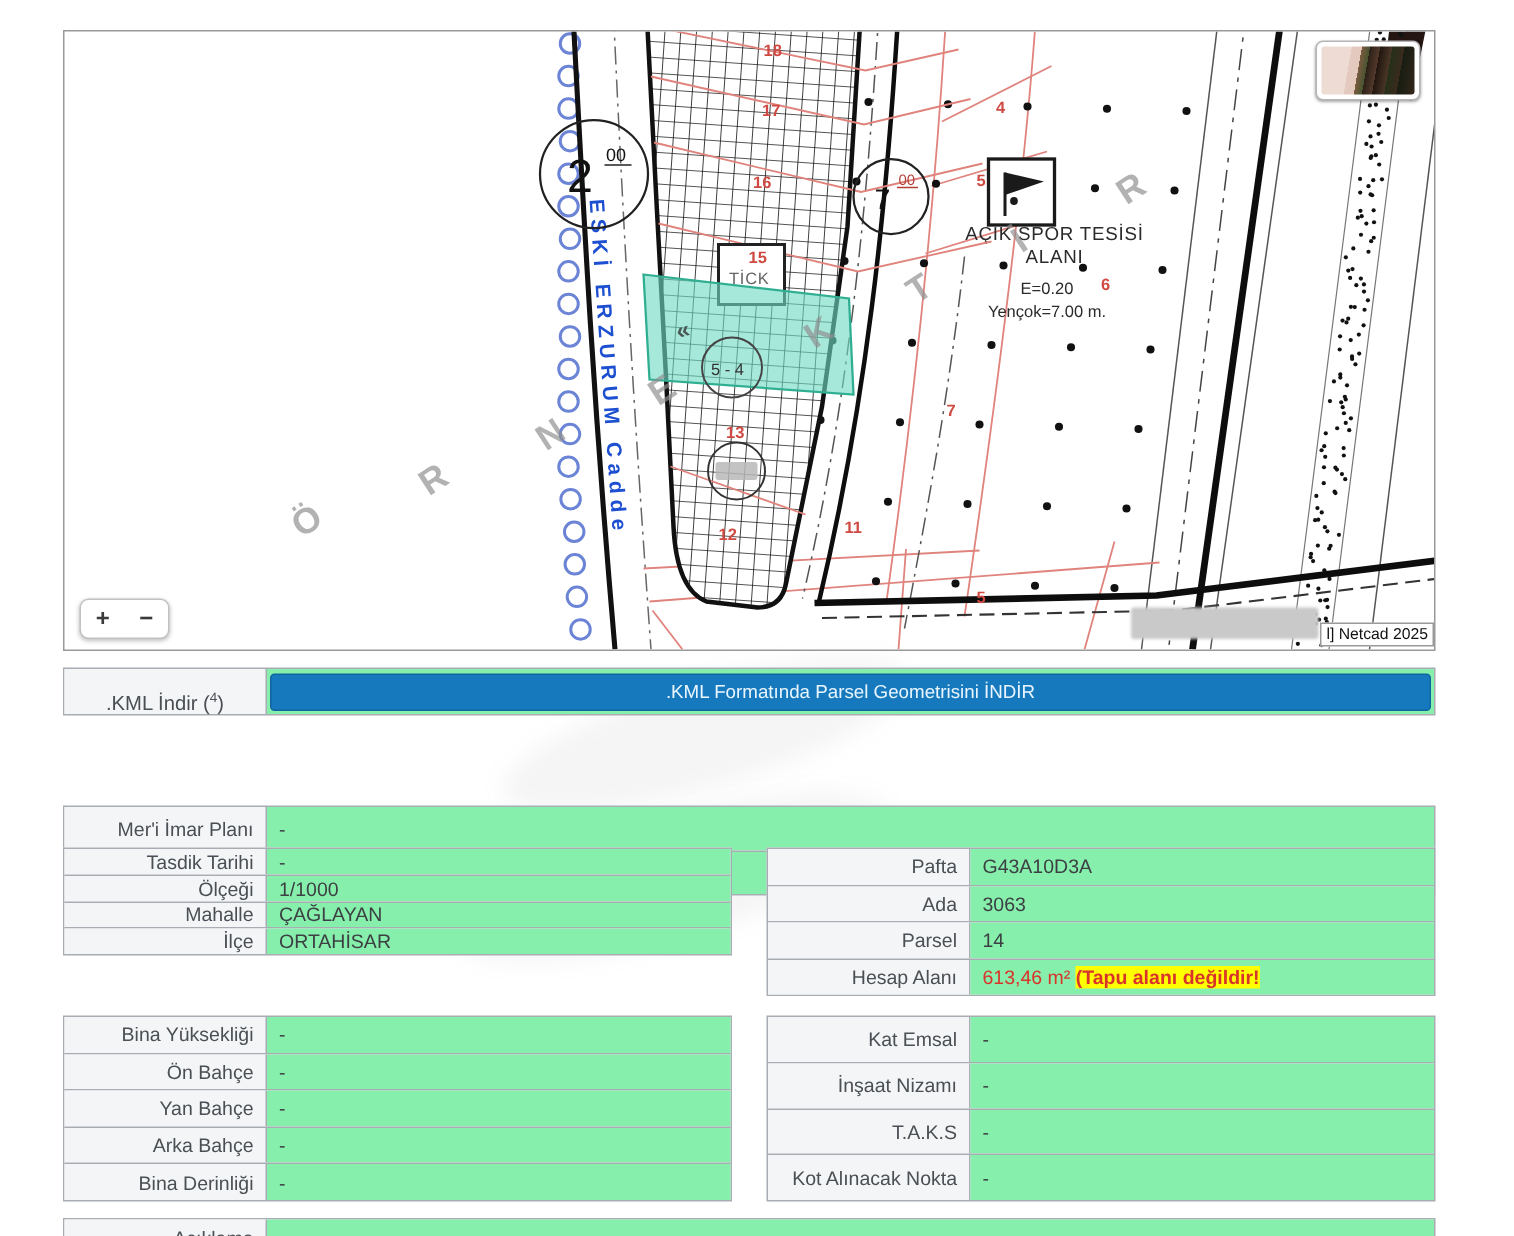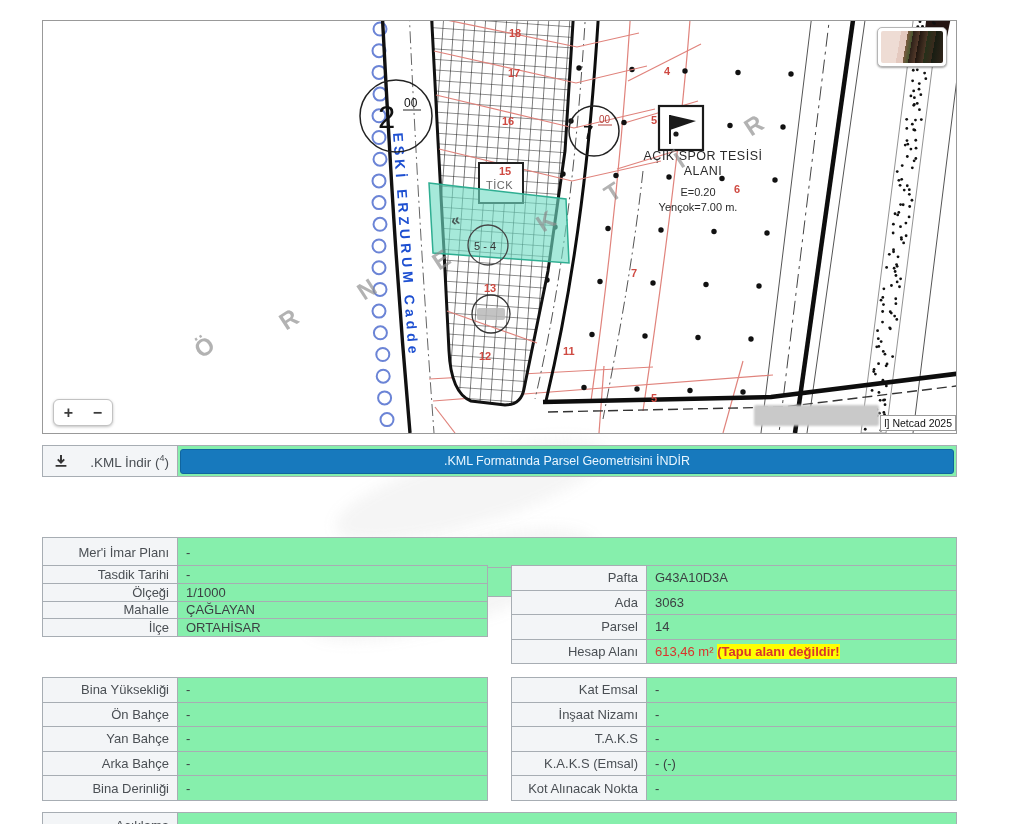--- a/index.html
+++ b/index.html
@@ -43,21 +43,21 @@
   .tbl { position:absolute; border:1px solid #a7adb3; background:#fff; display:flex;
          flex-direction:column; font-size:13px; }
   .row { display:flex; flex:1; border-top:1px solid #a7adb3; min-height:0; }
   .row:first-child { border-top:none; }
   .lbl { width:135px; background:#f3f5f7; color:#4a4f54; text-align:right;
          padding:0 8px; border-right:1px solid #a7adb3; display:flex; align-items:center;
          justify-content:flex-end; }
   .val { flex:1; background:#86efac; color:#3c4043; padding:0 8px; display:flex; align-items:center; }
 
   .kml-row   { top:445px; left:42px; width:915px; height:32px; }
-  .kml-row .lbl { gap:22px; font-size:13.5px; }
+  .kml-row .lbl { gap:22px; font-size:13.5px;flex-direction:column; }
   .kml-row sup { font-size:9px; }
   .kml-btn { width:100%; height:25px; background:#1779bd; border:1px solid #10659f;
              border-radius:3px; color:#e9f6ff; font-size:12.5px; text-align:center;
              line-height:23px; cursor:pointer; font-family:"Liberation Sans", sans-serif; }
   .kml-row .val { padding:0 2px; }
 
   .plan-tbl  { top:490px; left:42px; width:915px; height:60px;margin-top:47px; }
   .fonk-btn { width:22px; height:26px; background:#2d95f4; border:1px solid #1976d2;
               border-radius:4px; color:#fff; font-size:12px; line-height:24px; text-align:center;
               cursor:pointer; box-shadow:0 1px 1px rgba(0,0,0,.2);
@@ -505,24 +505,20 @@
     </div>
     <div class="row">
       <div class="lbl">İnşaat Nizamı</div>
       <div class="val">-</div>
     </div>
     <div class="row">
       <div class="lbl">T.A.K.S</div>
       <div class="val">-</div>
     </div>
     <div class="row">
-      <div class="lbl">K.A.K.S (Emsal)</div>
-      <div class="val">- (-)</div>
-    </div>
-    <div class="row">
       <div class="lbl">Kot Alınacak Nokta</div>
       <div class="val">-</div>
     </div>
   </div>
 
   <div class="tbl footer-tbl">
     <div class="row">
       <div class="lbl">Açıklama</div>
       <div class="val"></div>
     </div>

